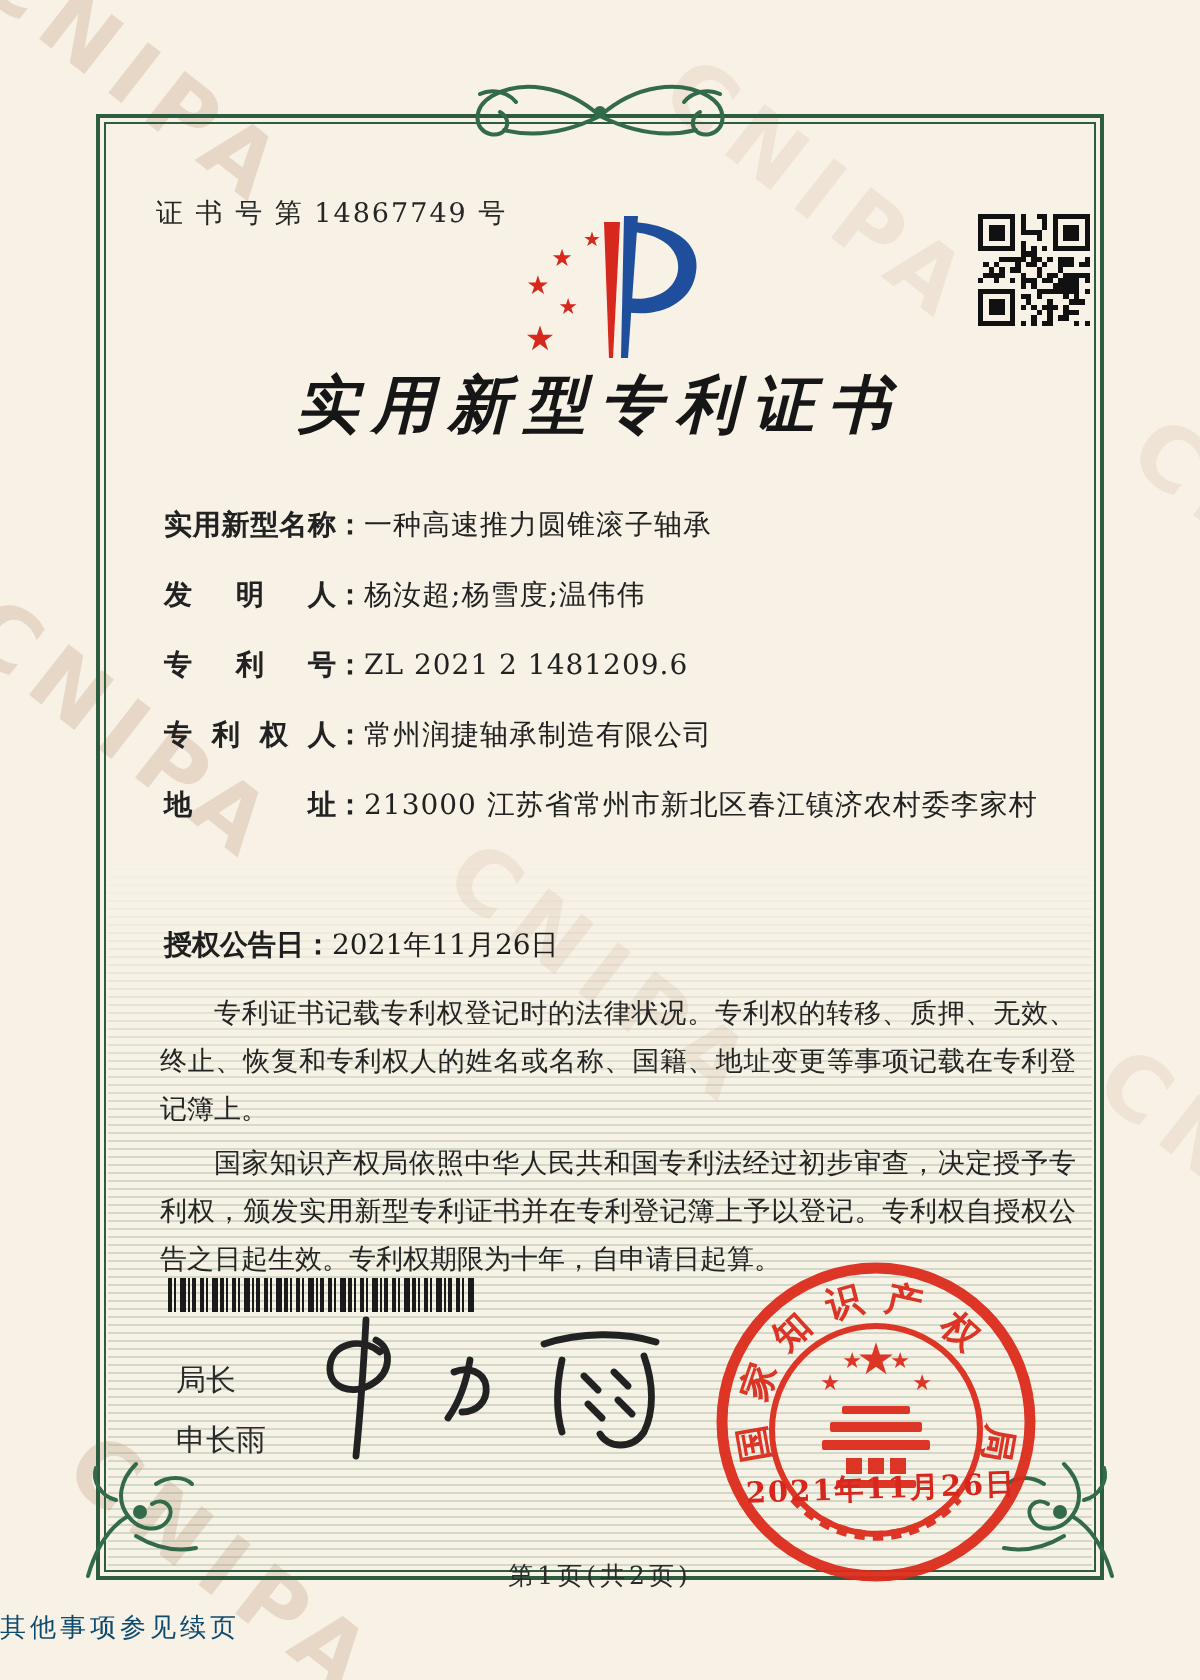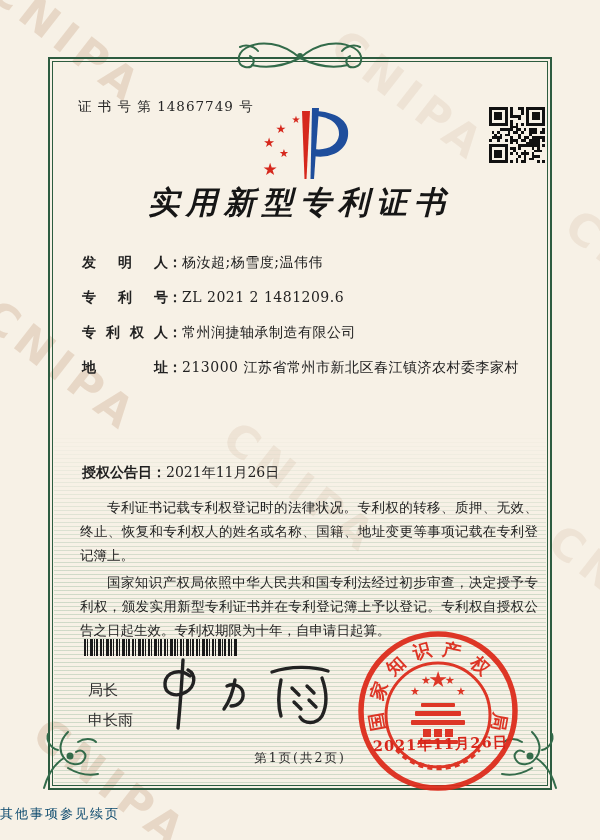--- a/index.html
+++ b/index.html
@@ -50,21 +50,21 @@
     line-height:24px;text-align:justify;color:#242424;}
   .paras p{margin:0 0 3px 0;text-indent:2em;}
   .barcode{position:absolute;left:84px;top:627px;}
   .director{position:absolute;left:88px;top:663px;font-size:15px;font-weight:400;
     color:#2a2a2a;line-height:30px;}
   .sign{position:absolute;left:150px;top:644px;}
   .seal{position:absolute;left:352px;top:613px;}
   .seal-date{position:absolute;left:368px;top:723px;width:145px;text-align:center;
     font-size:14.5px;font-weight:600;color:#d7261b;letter-spacing:1px;
     transform:rotate(-2deg);z-index:5;}
-  .page-num{position:absolute;left:0;top:738px;width:100%;text-align:center;
+  .page-num{position:absolute;left:0;top:768px;width:100%;text-align:center;
     font-size:12.5px;letter-spacing:2px;color:#2a2a2a;}
   .continuation{position:absolute;left:0;top:793px;width:100%;
     font-size:13px;letter-spacing:2px;color:#0c4a6e;z-index:3;}
 </style>
 </head>
 <body>
 
 <div id="wm-layer">
     <div class="wm" style="left: -25px; top: 12px;">CNIPA</div>
     <div class="wm faint" style="left: 318px; top: 70px;">CNIPA</div>
@@ -261,20 +261,21 @@
       <rect x="10" y="20" width="1" height="1" fill="#111"></rect>
       <rect x="12" y="20" width="1" height="1" fill="#111"></rect>
       <rect x="13" y="20" width="1" height="1" fill="#111"></rect>
       <rect x="18" y="20" width="1" height="1" fill="#111"></rect>
       <rect x="20" y="20" width="1" height="1" fill="#111"></rect>
     </svg>
 
   <div class="title">实用新型专利证书</div>
 
   <div class="fields" id="fields">
+      <div class="frow"><span class="flabel">实用新型名称</span><span class="fcolon">：</span><span class="fvalue">一种高速推力圆锥滚子轴承</span></div>
       <div class="frow"><span class="flabel">发明人</span><span class="fcolon">：</span><span class="fvalue">杨汝超;杨雪度;温伟伟</span></div>
       <div class="frow"><span class="flabel">专利号</span><span class="fcolon">：</span><span class="fvalue">ZL 2021 2 1481209.6</span></div>
       <div class="frow"><span class="flabel">专利权人</span><span class="fcolon">：</span><span class="fvalue">常州润捷轴承制造有限公司</span></div>
       <div class="frow"><span class="flabel">地址</span><span class="fcolon">：</span><span class="fvalue">213000 江苏省常州市新北区春江镇济农村委李家村</span></div>
     </div>
 
   <div class="grant-row">
     <span><span class="glabel">授权公告日</span><span class="glabel">：</span><span>2021年11月26日</span></span>
   </div>
 

